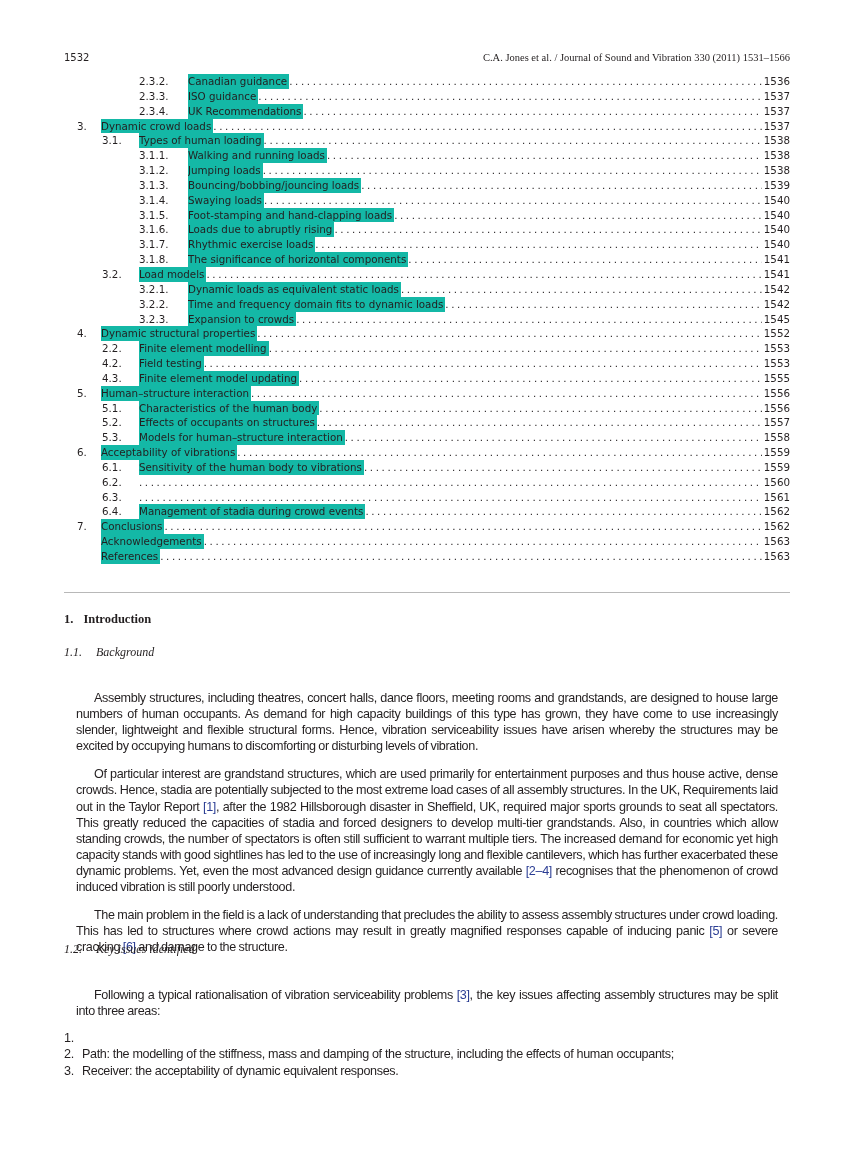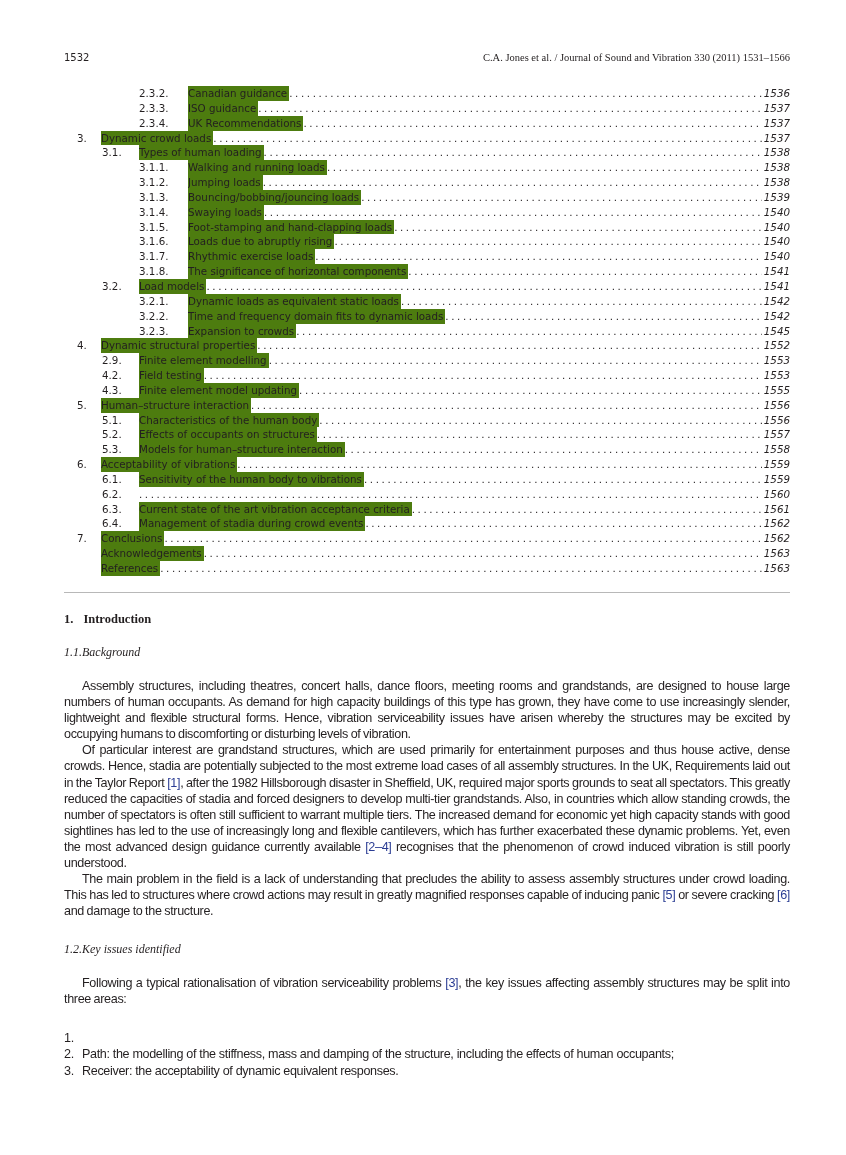--- a/index.html
+++ b/index.html
@@ -2,44 +2,44 @@
 <html><head>
 <meta charset="utf-8">
 <style>
   html, body { margin: 0; padding: 0; background: #ffffff; }
   body { width: 846px; height: 1155px; position: relative; overflow: hidden; color: #231f20;
          font-family: "Liberation Serif", serif; }
   .header { position: absolute; top: 52px; left: 64px; width: 726px; height: 16px; font-size: 10.5px; }
   .page-num { position: absolute; left: 0; top: 0; font-family: "DejaVu Sans", sans-serif; font-size: 10px; }
   .running-head { position: absolute; left: 0; right: 0; top: 0; text-align: right; font-size: 10.5px; }
 
-  .toc { position: absolute; top: 86px; left: 64px; width: 726px; font-family: "DejaVu Sans", sans-serif; font-size: 10.3px; }
+  .toc { position: absolute; top: 74px; left: 64px; width: 726px; font-family: "DejaVu Sans", sans-serif; font-size: 10.3px; }
   .toc-row { position: relative; height: 14.85px; line-height: 14.85px; white-space: nowrap; overflow: hidden; }
   .toc-num { position: absolute; top: 0; }
   .toc-title-wrap { position: absolute; top: 0; right: 0; display: flex; overflow: hidden; }
-  .toc-title { flex: 0 0 auto; padding-right: 2px; background: #4d7c0f; }
+  .toc-title { flex: 0 0 auto; padding-right: 2px; background: #14b8a6; }
   .toc-dots { flex: 1 1 auto; overflow: hidden; letter-spacing: 2.6px; color: #231f20; }
-  .toc-page { flex: 0 0 auto; padding-left: 2px; font-style: italic; }
+  .toc-page { flex: 0 0 auto; padding-left: 2px; }
   .lvl1 .toc-num { left: 13px; } .lvl1 .toc-title-wrap { left: 37px; }
   .lvl2 .toc-num { left: 38px; } .lvl2 .toc-title-wrap { left: 75px; }
   .lvl3 .toc-num { left: 75px; } .lvl3 .toc-title-wrap { left: 124px; }
   .lvl0 .toc-title-wrap { left: 37px; }
 
   .rule { position: absolute; top: 592px; left: 64px; width: 726px; height: 1px; background: #b8b8b8; }
 
   .h1 { position: absolute; top: 612px; left: 64px; font-weight: bold; font-size: 12.5px; }
   .h1 .num { margin-right: 10px; }
   .h2 { position: absolute; font-style: italic; font-size: 12px; left: 64px; }
-  .h2 .num { margin-right: 0; }
+  .h2 .num { margin-right: 14px; }
   .h2.bg { top: 645px; }
   .h2.key { top: 942px; }
 
   .para { position: absolute; left: 64px; width: 726px; font-size: 12.6px; line-height: 16.1px; text-align: justify;
           font-family: "Liberation Sans Narrow", "Liberation Sans", sans-serif; letter-spacing: -0.35px; word-spacing: -0.5px; }
-  .para p { margin: 0; text-indent: 18px; }
+  .para p { margin: 12px; text-indent: 18px; }
   .cite { color: #2a3c93; }
   .p1 { top: 678px; }
   .p4 { top: 975px; }
 
   .list { position: absolute; top: 1030px; left: 64px; width: 726px; font-size: 12.6px; line-height: 16.3px;
           font-family: "Liberation Sans Narrow", "Liberation Sans", sans-serif; letter-spacing: -0.35px; }
   .list-item { display: flex; }
   .list-item .n { width: 18px; }
 </style>
 </head>
@@ -189,21 +189,21 @@
     </div>
     <div class="toc-row lvl1">
       <span class="toc-num">4.</span>
       <div class="toc-title-wrap">
         <span class="toc-title">Dynamic structural properties</span>
         <span class="toc-dots">........................................................................................................................................................................................................</span>
         <span class="toc-page">1552</span>
       </div>
     </div>
     <div class="toc-row lvl2">
-      <span class="toc-num">2.9.</span>
+      <span class="toc-num">2.2.</span>
       <div class="toc-title-wrap">
         <span class="toc-title">Finite element modelling</span>
         <span class="toc-dots">........................................................................................................................................................................................................</span>
         <span class="toc-page">1553</span>
       </div>
     </div>
     <div class="toc-row lvl2">
       <span class="toc-num">4.2.</span>
       <div class="toc-title-wrap">
         <span class="toc-title">Field testing</span>
@@ -270,21 +270,20 @@
     <div class="toc-row lvl2">
       <span class="toc-num">6.2.</span>
       <div class="toc-title-wrap">
         <span class="toc-dots">........................................................................................................................................................................................................</span>
         <span class="toc-page">1560</span>
       </div>
     </div>
     <div class="toc-row lvl2">
       <span class="toc-num">6.3.</span>
       <div class="toc-title-wrap">
-        <span class="toc-title">Current state of the art vibration acceptance criteria</span>
         <span class="toc-dots">........................................................................................................................................................................................................</span>
         <span class="toc-page">1561</span>
       </div>
     </div>
     <div class="toc-row lvl2">
       <span class="toc-num">6.4.</span>
       <div class="toc-title-wrap">
         <span class="toc-title">Management of stadia during crowd events</span>
         <span class="toc-dots">........................................................................................................................................................................................................</span>
         <span class="toc-page">1562</span>

